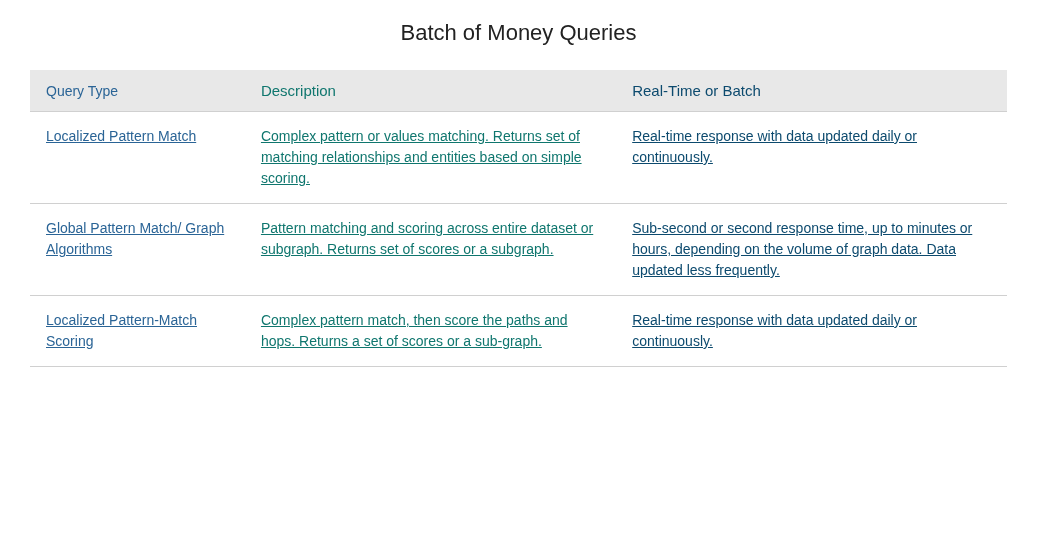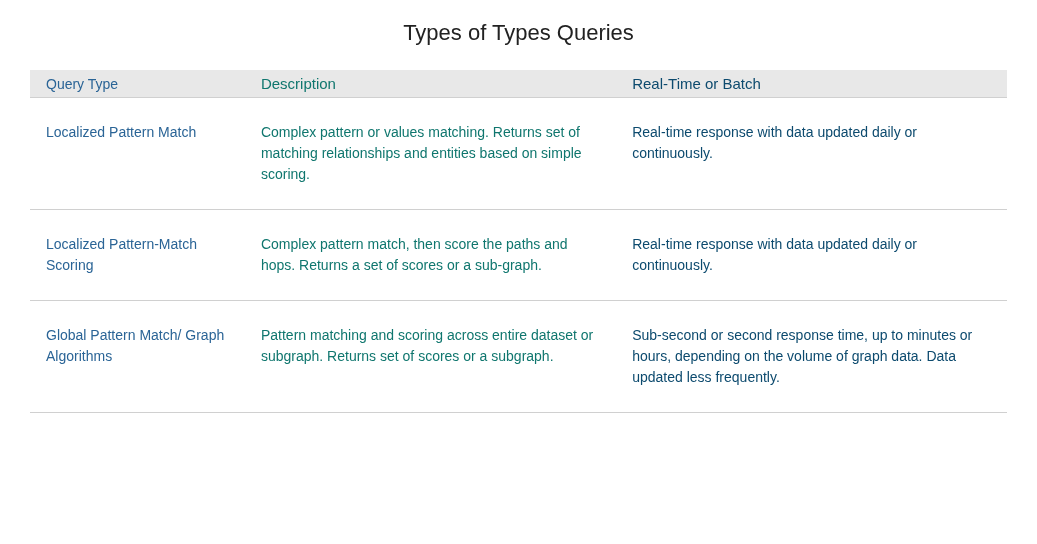--- a/index.html
+++ b/index.html
@@ -27,40 +27,41 @@
     table {
       width: 100%;
       border-collapse: collapse;
     }
 
     thead tr {
       background-color: #e8e8e8;
     }
 
     thead th {
-      padding: 5px 16px;
+      padding: 12px 16px;
       text-align: left;
       font-weight: 400;
       font-size: 15px;
       color: #2a6496;
     }
 
     tbody tr {
       border-bottom: 1px solid #d0d0d0;
     }
 
     tbody tr:first-child {
       border-top: 1px solid #d0d0d0;
     }
 
     tbody td {
-      padding: 24px 16px;
+      padding: 14px 16px;
       vertical-align: top;
       font-size: 14px;
       line-height: 1.5;
+      text-decoration: underline;
     }
 
     .col-type {
       width: 22%;
       color: #2a6496;
       font-size: 14px;
     }
 
     .col-desc {
       width: 38%;
@@ -68,40 +69,40 @@
     }
 
     .col-timing {
       width: 40%;
       color: #0c4a6e;
     }
   </style>
 </head>
 <body>
 
-<h1 class="page-title">Types of Types Queries</h1>
+<h1 class="page-title">Batch of Money Queries</h1>
 
 <table>
   <thead>
     <tr>
       <th class="col-type">Query Type</th>
       <th class="col-desc">Description</th>
       <th class="col-timing">Real-Time or Batch</th>
     </tr>
   </thead>
   <tbody id="table-body">
   <tr>
         <td class="col-type">Localized Pattern Match</td>
         <td class="col-desc">Complex pattern or values matching. Returns set of matching relationships and entities based on simple scoring.</td>
         <td class="col-timing">Real-time response with data updated daily or continuously.</td>
       </tr>
       <tr>
+        <td class="col-type">Global Pattern Match/ Graph Algorithms</td>
+        <td class="col-desc">Pattern matching and scoring across entire dataset or subgraph. Returns set of scores or a subgraph.</td>
+        <td class="col-timing">Sub-second or second response time, up to minutes or hours, depending on the volume of graph data. Data updated less frequently.</td>
+      </tr>
+      <tr>
         <td class="col-type">Localized Pattern-Match Scoring</td>
         <td class="col-desc">Complex pattern match, then score the paths and hops. Returns a set of scores or a sub-graph.</td>
         <td class="col-timing">Real-time response with data updated daily or continuously.</td>
-      </tr>
-      <tr>
-        <td class="col-type">Global Pattern Match/ Graph Algorithms</td>
-        <td class="col-desc">Pattern matching and scoring across entire dataset or subgraph. Returns set of scores or a subgraph.</td>
-        <td class="col-timing">Sub-second or second response time, up to minutes or hours, depending on the volume of graph data. Data updated less frequently.</td>
       </tr>
     </tbody>
 </table>
 
 </body></html>

